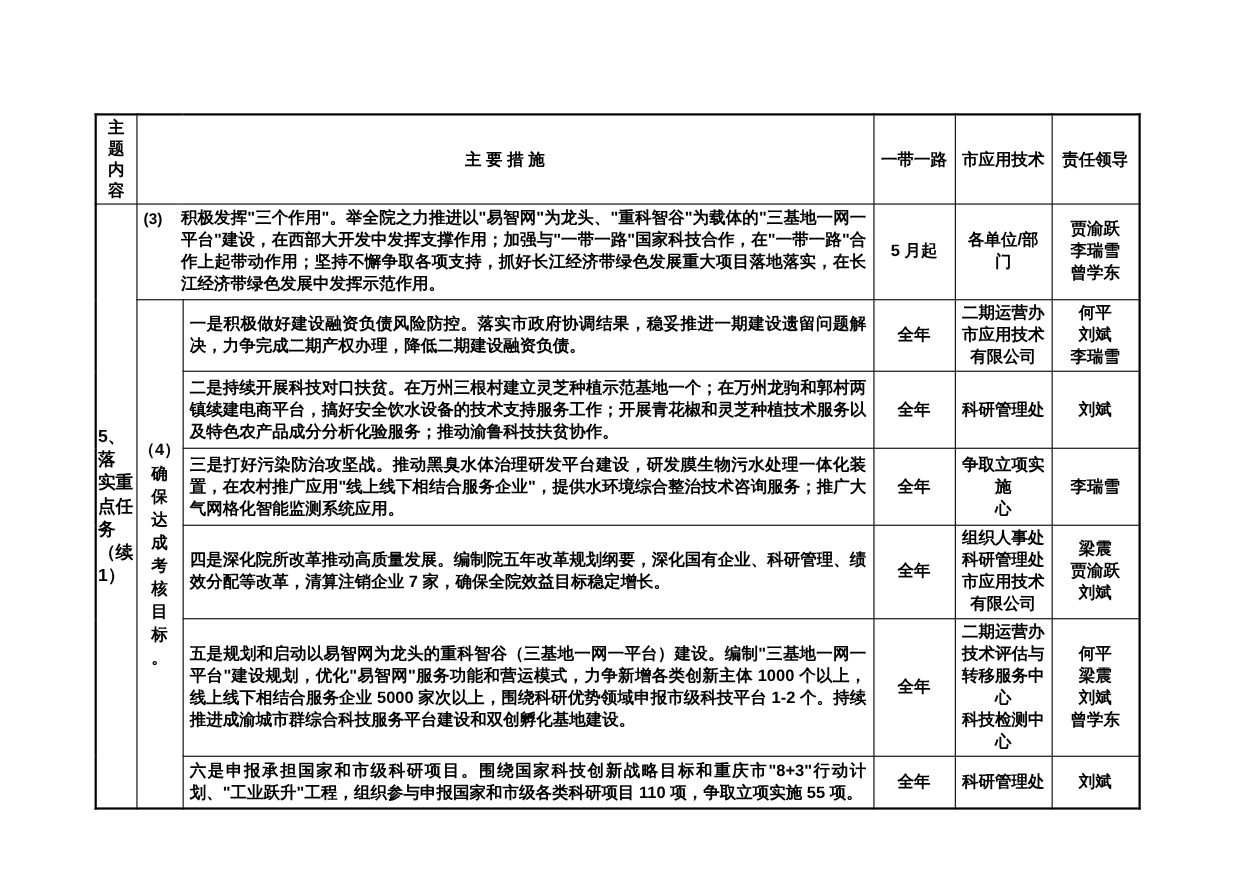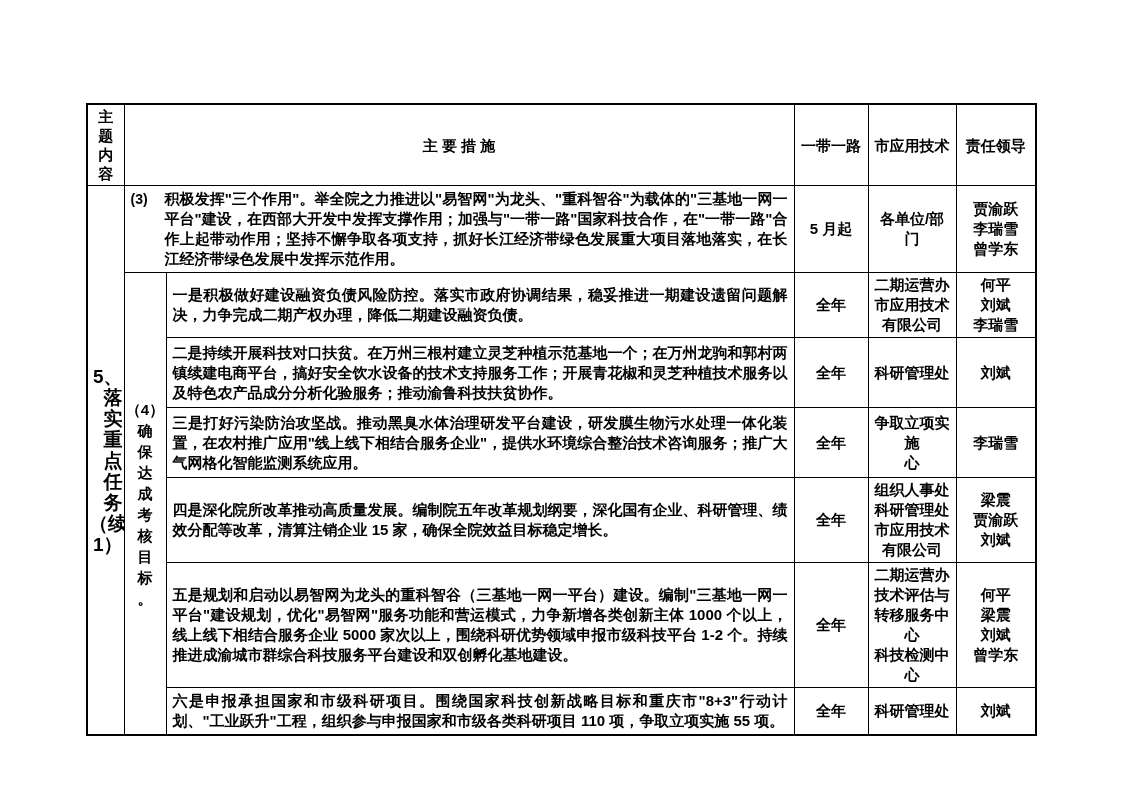--- a/index.html
+++ b/index.html
@@ -17,22 +17,22 @@
   td,th{
     border:1.5px solid #000;
     vertical-align:middle;
     font-size:15px;line-height:20px;
     padding:2px 3px;
     font-weight:700;
     overflow:hidden;
   }
   th{text-align:center;white-space:pre-line;line-height:19px;}
   .theme-cell{
-    text-align:right;white-space:pre-line;
-    font-size:19px;line-height:21px;padding:0 1px;
+    text-align:left;white-space:pre-line;
+    font-size:16px;line-height:21px;padding:0 1px;
   }
   .subitem-cell{
     text-align:center;white-space:pre-line;
     font-size:15px;line-height:21px;padding:0 1px;
   }
   .measure-cell{
     text-align:justify;text-justify:inter-character;
     padding:3px 6px;
   }
   .measure-flex{display:flex;align-items:flex-start;}
@@ -117,21 +117,21 @@
 
     <tr style="height:70px">
       <td class="measure-cell">三是打好污染防治攻坚战。推动黑臭水体治理研发平台建设，研发膜生物污水处理一体化装置，在农村推广应用"线上线下相结合服务企业"，提供水环境综合整治技术咨询服务；推广大气网格化智能监测系统应用。</td>
       <td class="time-cell">全年</td>
       <td class="unit-cell">争取立项实施
 心</td>
       <td class="leader-cell">李瑞雪</td>
     </tr>
 
     <tr style="height:73px">
-      <td class="measure-cell">四是深化院所改革推动高质量发展。编制院五年改革规划纲要，深化国有企业、科研管理、绩效分配等改革，清算注销企业 15 家，确保全院效益目标稳定增长。</td>
+      <td class="measure-cell">四是深化院所改革推动高质量发展。编制院五年改革规划纲要，深化国有企业、科研管理、绩效分配等改革，清算注销企业 7 家，确保全院效益目标稳定增长。</td>
       <td class="time-cell">全年</td>
       <td class="unit-cell">组织人事处
 科研管理处
 市应用技术
 有限公司</td>
       <td class="leader-cell">梁震
 贾渝跃
 刘斌</td>
     </tr>
 

